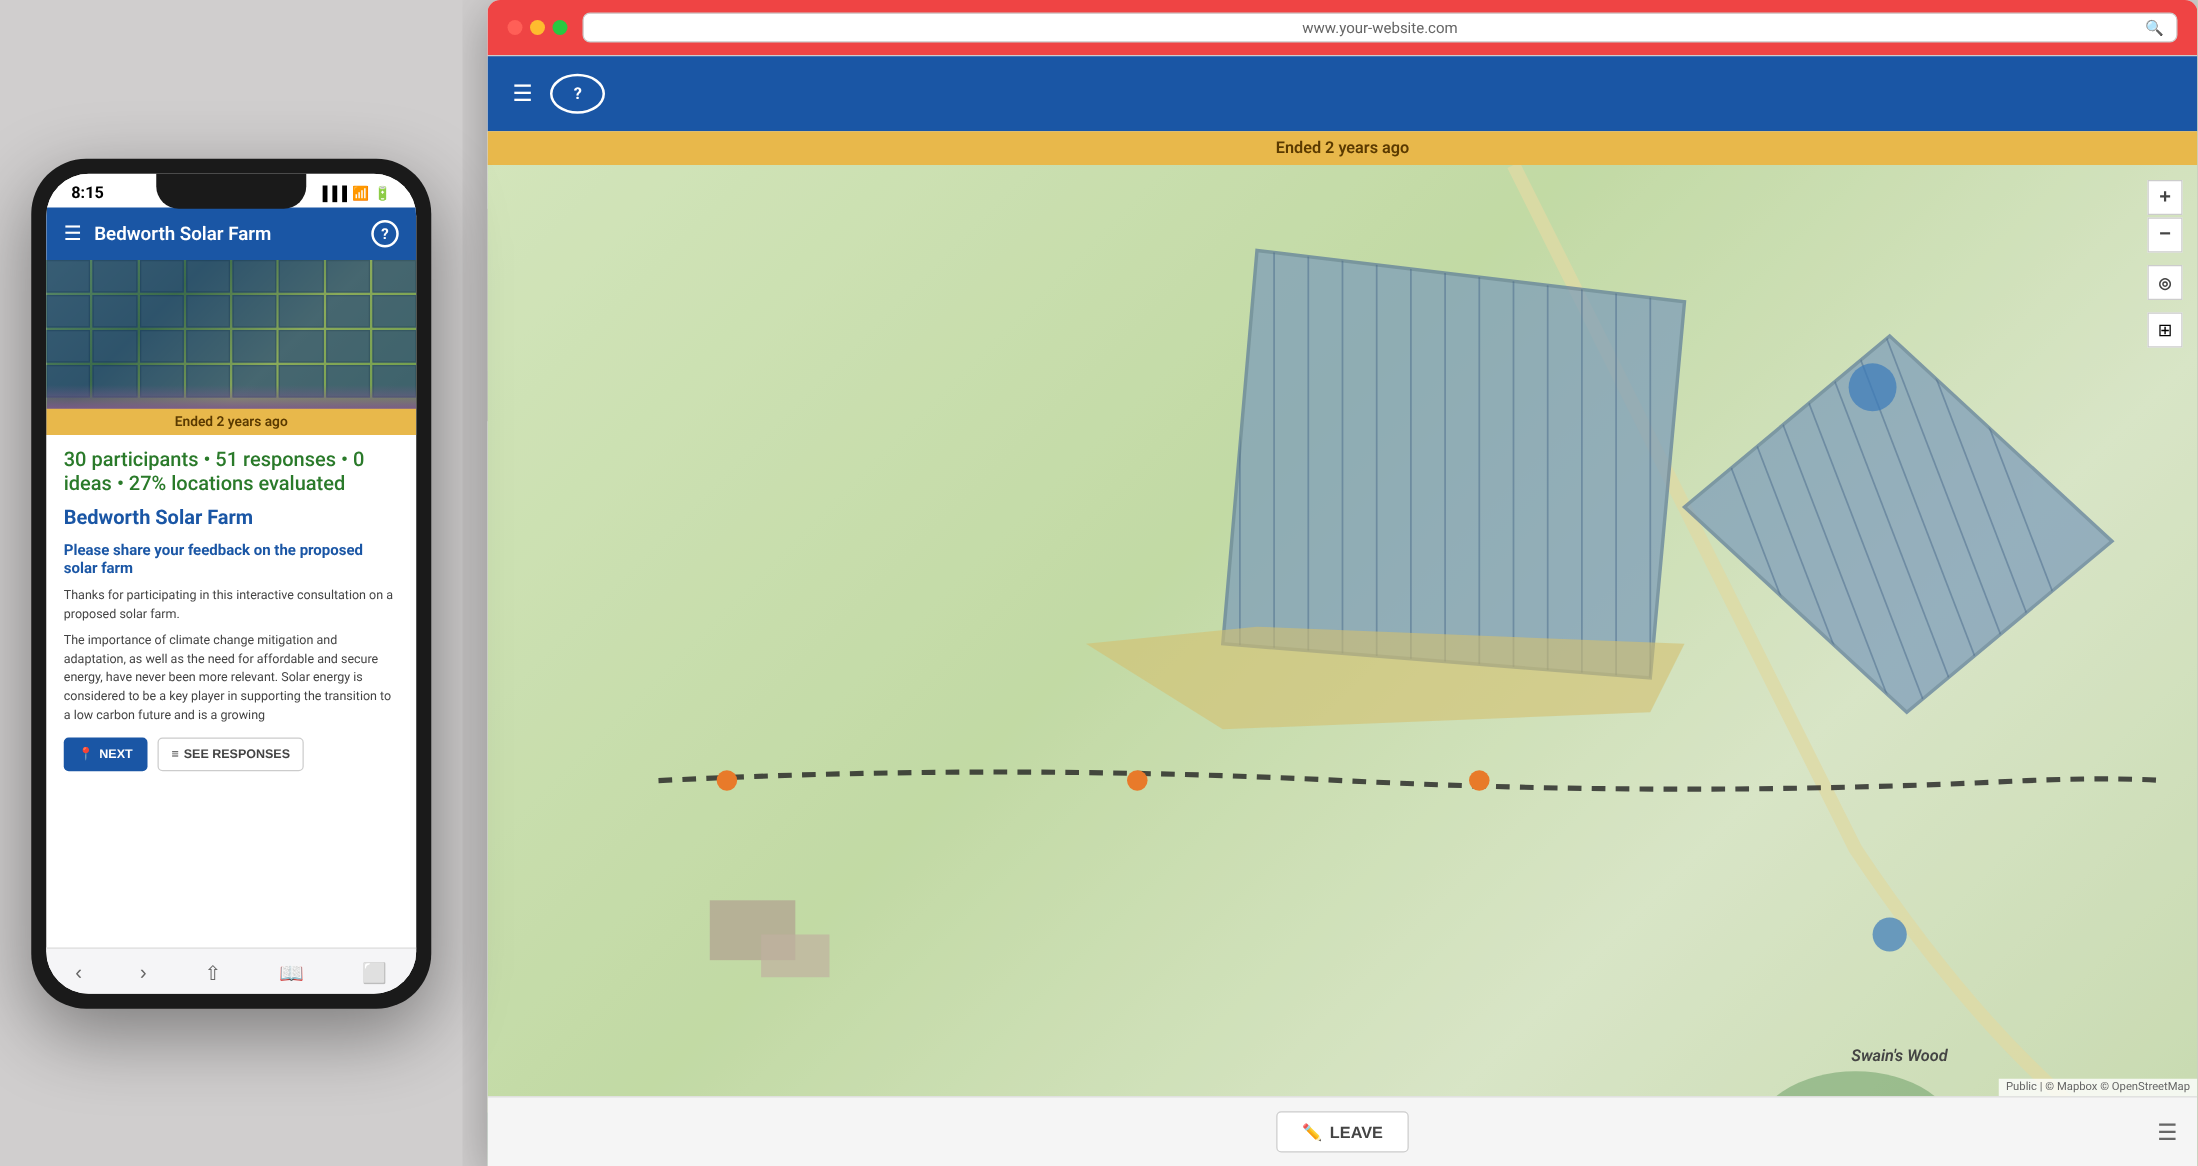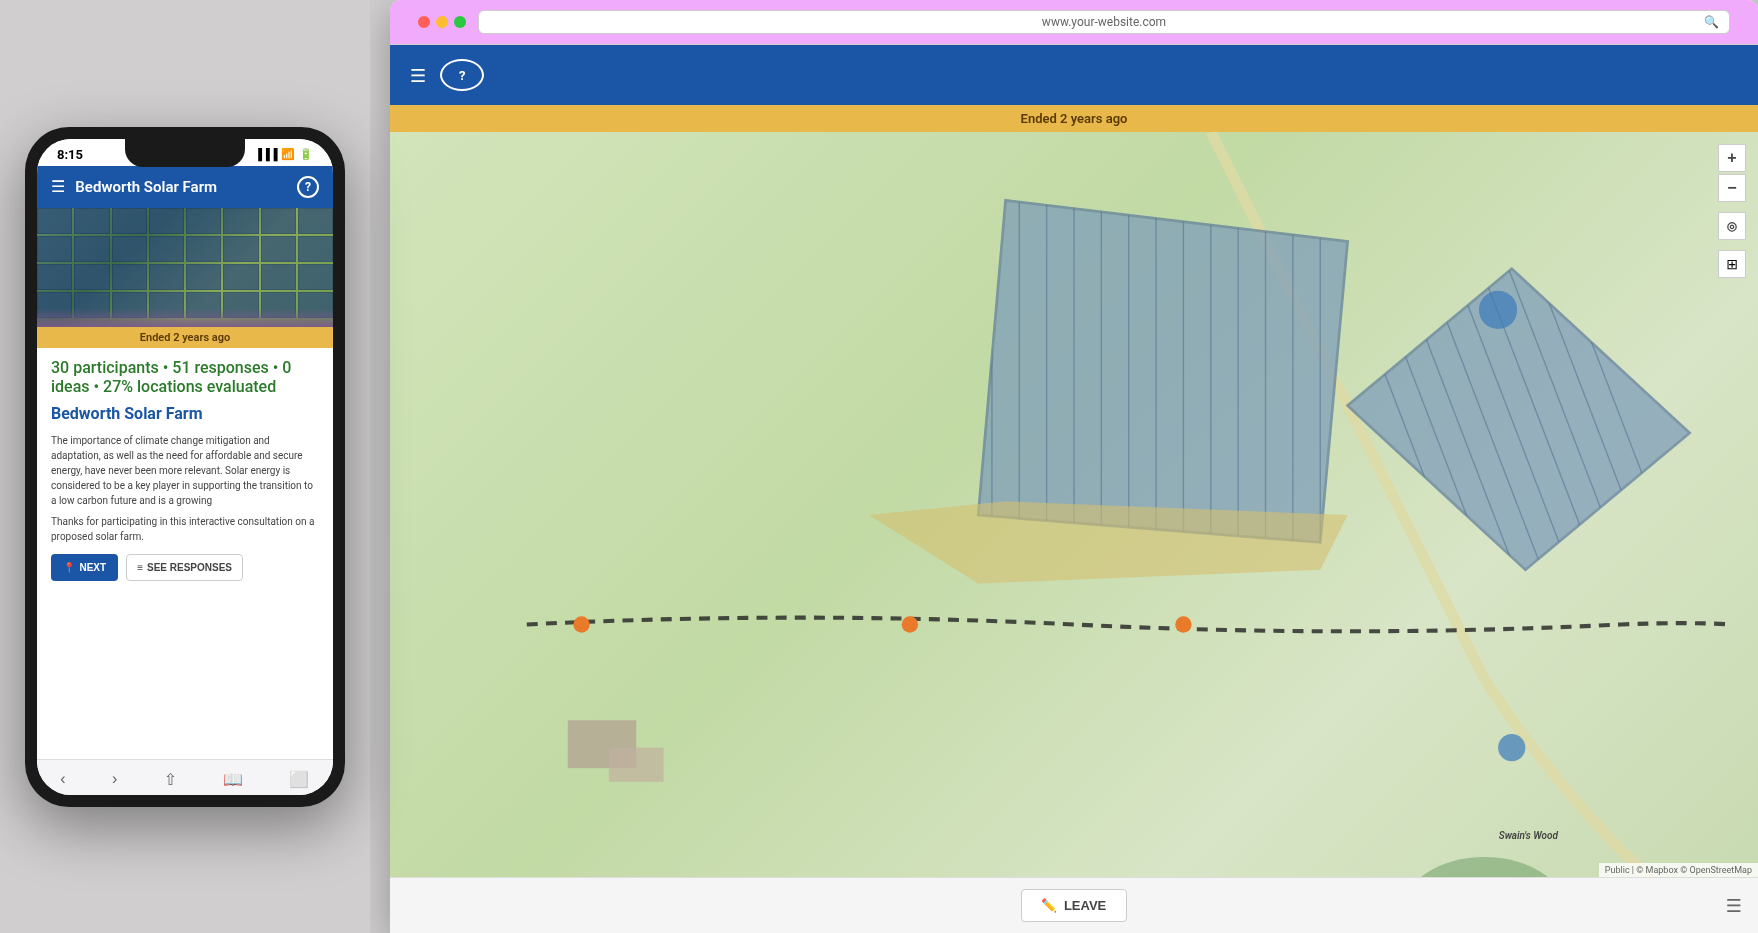--- a/index.html
+++ b/index.html
@@ -202,22 +202,22 @@
       left: 390px;
       top: 0;
       right: 0;
       height: 933px;
       background: #f0f0f0;
       border-radius: 10px 10px 0 0;
       overflow: hidden;
       box-shadow: 0 10px 40px rgba(0,0,0,0.3);
     }
     .browser-chrome {
-      background: #f0abfc;
-      padding: 10px 28px;
+      background: #ef4444;
+      padding: 10px 16px;
       display: flex;
       align-items: center;
       gap: 12px;
       border-bottom: 1px solid #ccc;
     }
     .browser-dots {
       display: flex;
       gap: 6px;
     }
     .browser-dot {
@@ -622,22 +622,23 @@
               <div class="solar-panel-cell"></div>
           </div>
           <div class="flowers-bg"></div>
         </div>
         <div class="phone-ended-badge">Ended 2 years ago</div>
       </div>
 
       <div class="phone-content">
         <div class="phone-stats">30 participants • 51 responses • 0 ideas • 27% locations evaluated</div>
         <div class="phone-farm-title">Bedworth Solar Farm</div>
+        <div class="phone-cta-title">Please share your feedback on the proposed solar farm</div>
+        <p class="phone-desc">Thanks for participating in this interactive consultation on a proposed solar farm.</p>
         <p class="phone-desc">The importance of climate change mitigation and adaptation, as well as the need for affordable and secure energy, have never been more relevant. Solar energy is considered to be a key player in supporting the transition to a low carbon future and is a growing</p>
-        <p class="phone-desc">Thanks for participating in this interactive consultation on a proposed solar farm.</p>
         <div class="phone-buttons">
           <button class="btn-view">
             <span>📍</span>
             <span>NEXT</span>
           </button>
           <button class="btn-responses">
             <span>≡</span>
             <span>SEE RESPONSES</span>
           </button>
         </div>
@@ -820,21 +821,21 @@
 
           <circle cx="810" cy="130" r="14" fill="#3a7aba" opacity="0.7"></circle>
           <circle cx="820" cy="450" r="10" fill="#3a7aba" opacity="0.7"></circle>
 
           <ellipse cx="800" cy="570" rx="60" ry="40" fill="#4a8a4a" opacity="0.4"></ellipse>
 
           <rect x="130" y="430" width="50" height="35" fill="#b0a090" opacity="0.7"></rect>
           <rect x="160" y="450" width="40" height="25" fill="#c0b0a0" opacity="0.7"></rect>
         </svg>
 
-        <div style="position:absolute;bottom:92px;right:200px;font-size:10px;color:#444;font-weight:600;font-style:italic;">Swain's Wood</div>
+        <div style="position:absolute;bottom:80px;right:200px;font-size:13px;color:#444;font-weight:600;font-style:italic;">Swain's Wood</div>
 
         <div class="map-controls">
           <button class="map-ctrl-btn">+</button>
           <button class="map-ctrl-btn">−</button>
           <div class="map-ctrl-separator"></div>
           <button class="map-ctrl-btn" style="font-size:12px;">◎</button>
           <div class="map-ctrl-separator"></div>
           <button class="map-layers-btn">⊞</button>
         </div>
 

